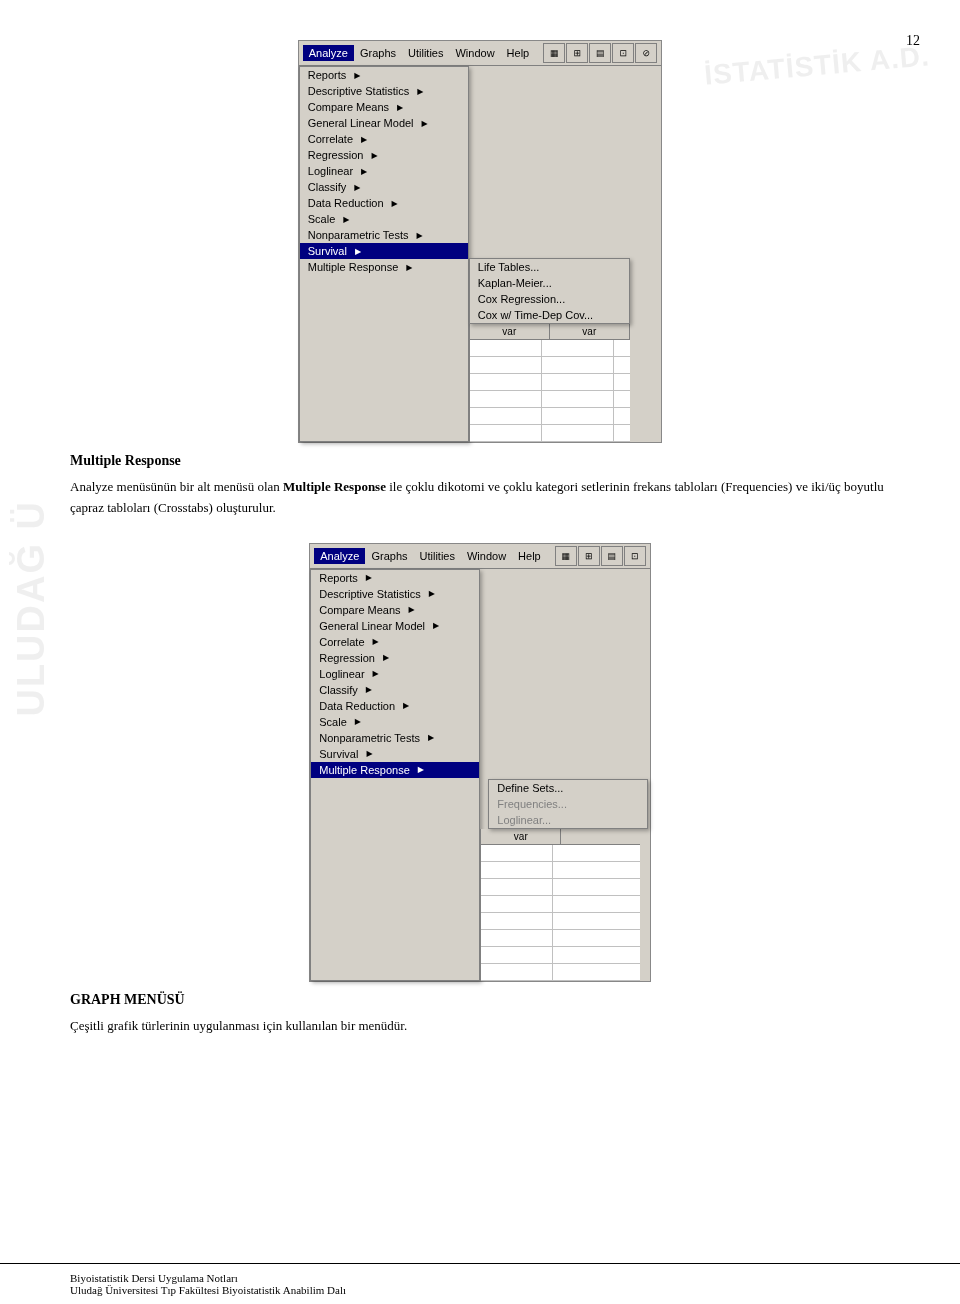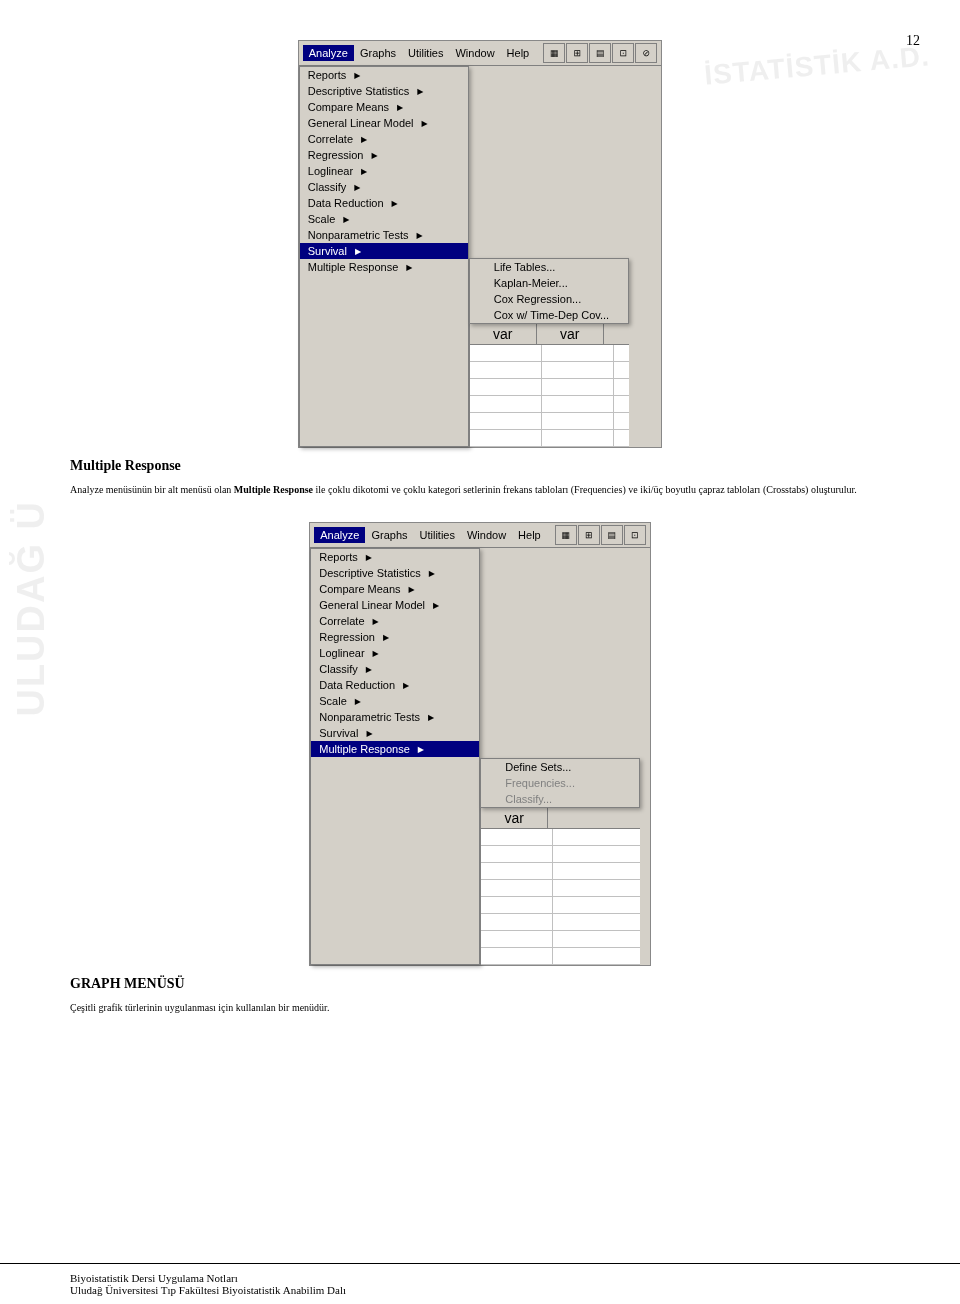--- a/index.html
+++ b/index.html
@@ -111,21 +111,21 @@
       position: absolute;
       left: 100%;
       top: 0;
       background: #d4d0c8;
       border: 1px solid #808080;
       min-width: 160px;
       box-shadow: 2px 2px 4px rgba(0,0,0,0.3);
       z-index: 10;
     }
     .submenu-item {
-      padding: 2px 16px 2px 24px;
+      padding: 2px 16px 2px 8px;
       font-size: 11px;
       cursor: default;
       white-space: nowrap;
       color: #000;
       font-family: 'Tahoma', 'Arial', sans-serif;
     }
     .submenu-item.greyed {
       color: #808080;
     }
 
@@ -135,24 +135,24 @@
       border-left: 1px solid #808080;
       min-width: 160px;
       position: relative;
     }
     .spreadsheet-header {
       display: flex;
       background: #d4d0c8;
       border-bottom: 1px solid #808080;
     }
     .spreadsheet-col {
-      width: 67px;
+      width: 80px;
       text-align: center;
       padding: 2px 4px;
-      font-size: 14px;
+      font-size: 10px;
       border-right: 1px solid #808080;
       font-family: 'Tahoma','Arial',sans-serif;
       color: #000;
     }
     .spreadsheet-row {
       display: flex;
       border-bottom: 1px solid #c0c0c0;
     }
     .spreadsheet-cell {
       width: 72px;
@@ -162,21 +162,21 @@
 
     
     .section-heading {
       font-size: 14px;
       font-weight: bold;
       margin-bottom: 8px;
       margin-top: 10px;
       font-family: 'Times New Roman', Times, serif;
     }
     .section-text {
-      font-size: 10px;
+      font-size: 13px;
       line-height: 1.6;
       margin-bottom: 18px;
       font-family: 'Times New Roman', Times, serif;
     }
     .section-text strong {
       font-weight: bold;
     }
 
     
     .footer {
@@ -428,24 +428,24 @@
             <span>Survival</span>
               <span class="arrow">▶</span>
           </div>
           <div class="dropdown-item selected">
             <span>Multiple Response</span>
               <span class="arrow">▶</span>
           </div>
         </div>
 
         <div style="position:relative;">
-          <div class="submenu" style="position:relative; left:0; top:0; margin-top:210px;">
+          <div class="submenu" style="position:relative; left:8px; top:0; margin-top:210px;">
             <div class="submenu-item">Define Sets...</div>
             <div class="submenu-item greyed">Frequencies...</div>
-            <div class="submenu-item greyed">Classify...</div>
+            <div class="submenu-item greyed">Loglinear...</div>
           </div>
 
           <div class="spreadsheet">
             <div class="spreadsheet-header">
               <div class="spreadsheet-col">var</div>
             </div>
             <div class="spreadsheet-row">
                 <div class="spreadsheet-cell"></div>
               </div>
             <div class="spreadsheet-row">

